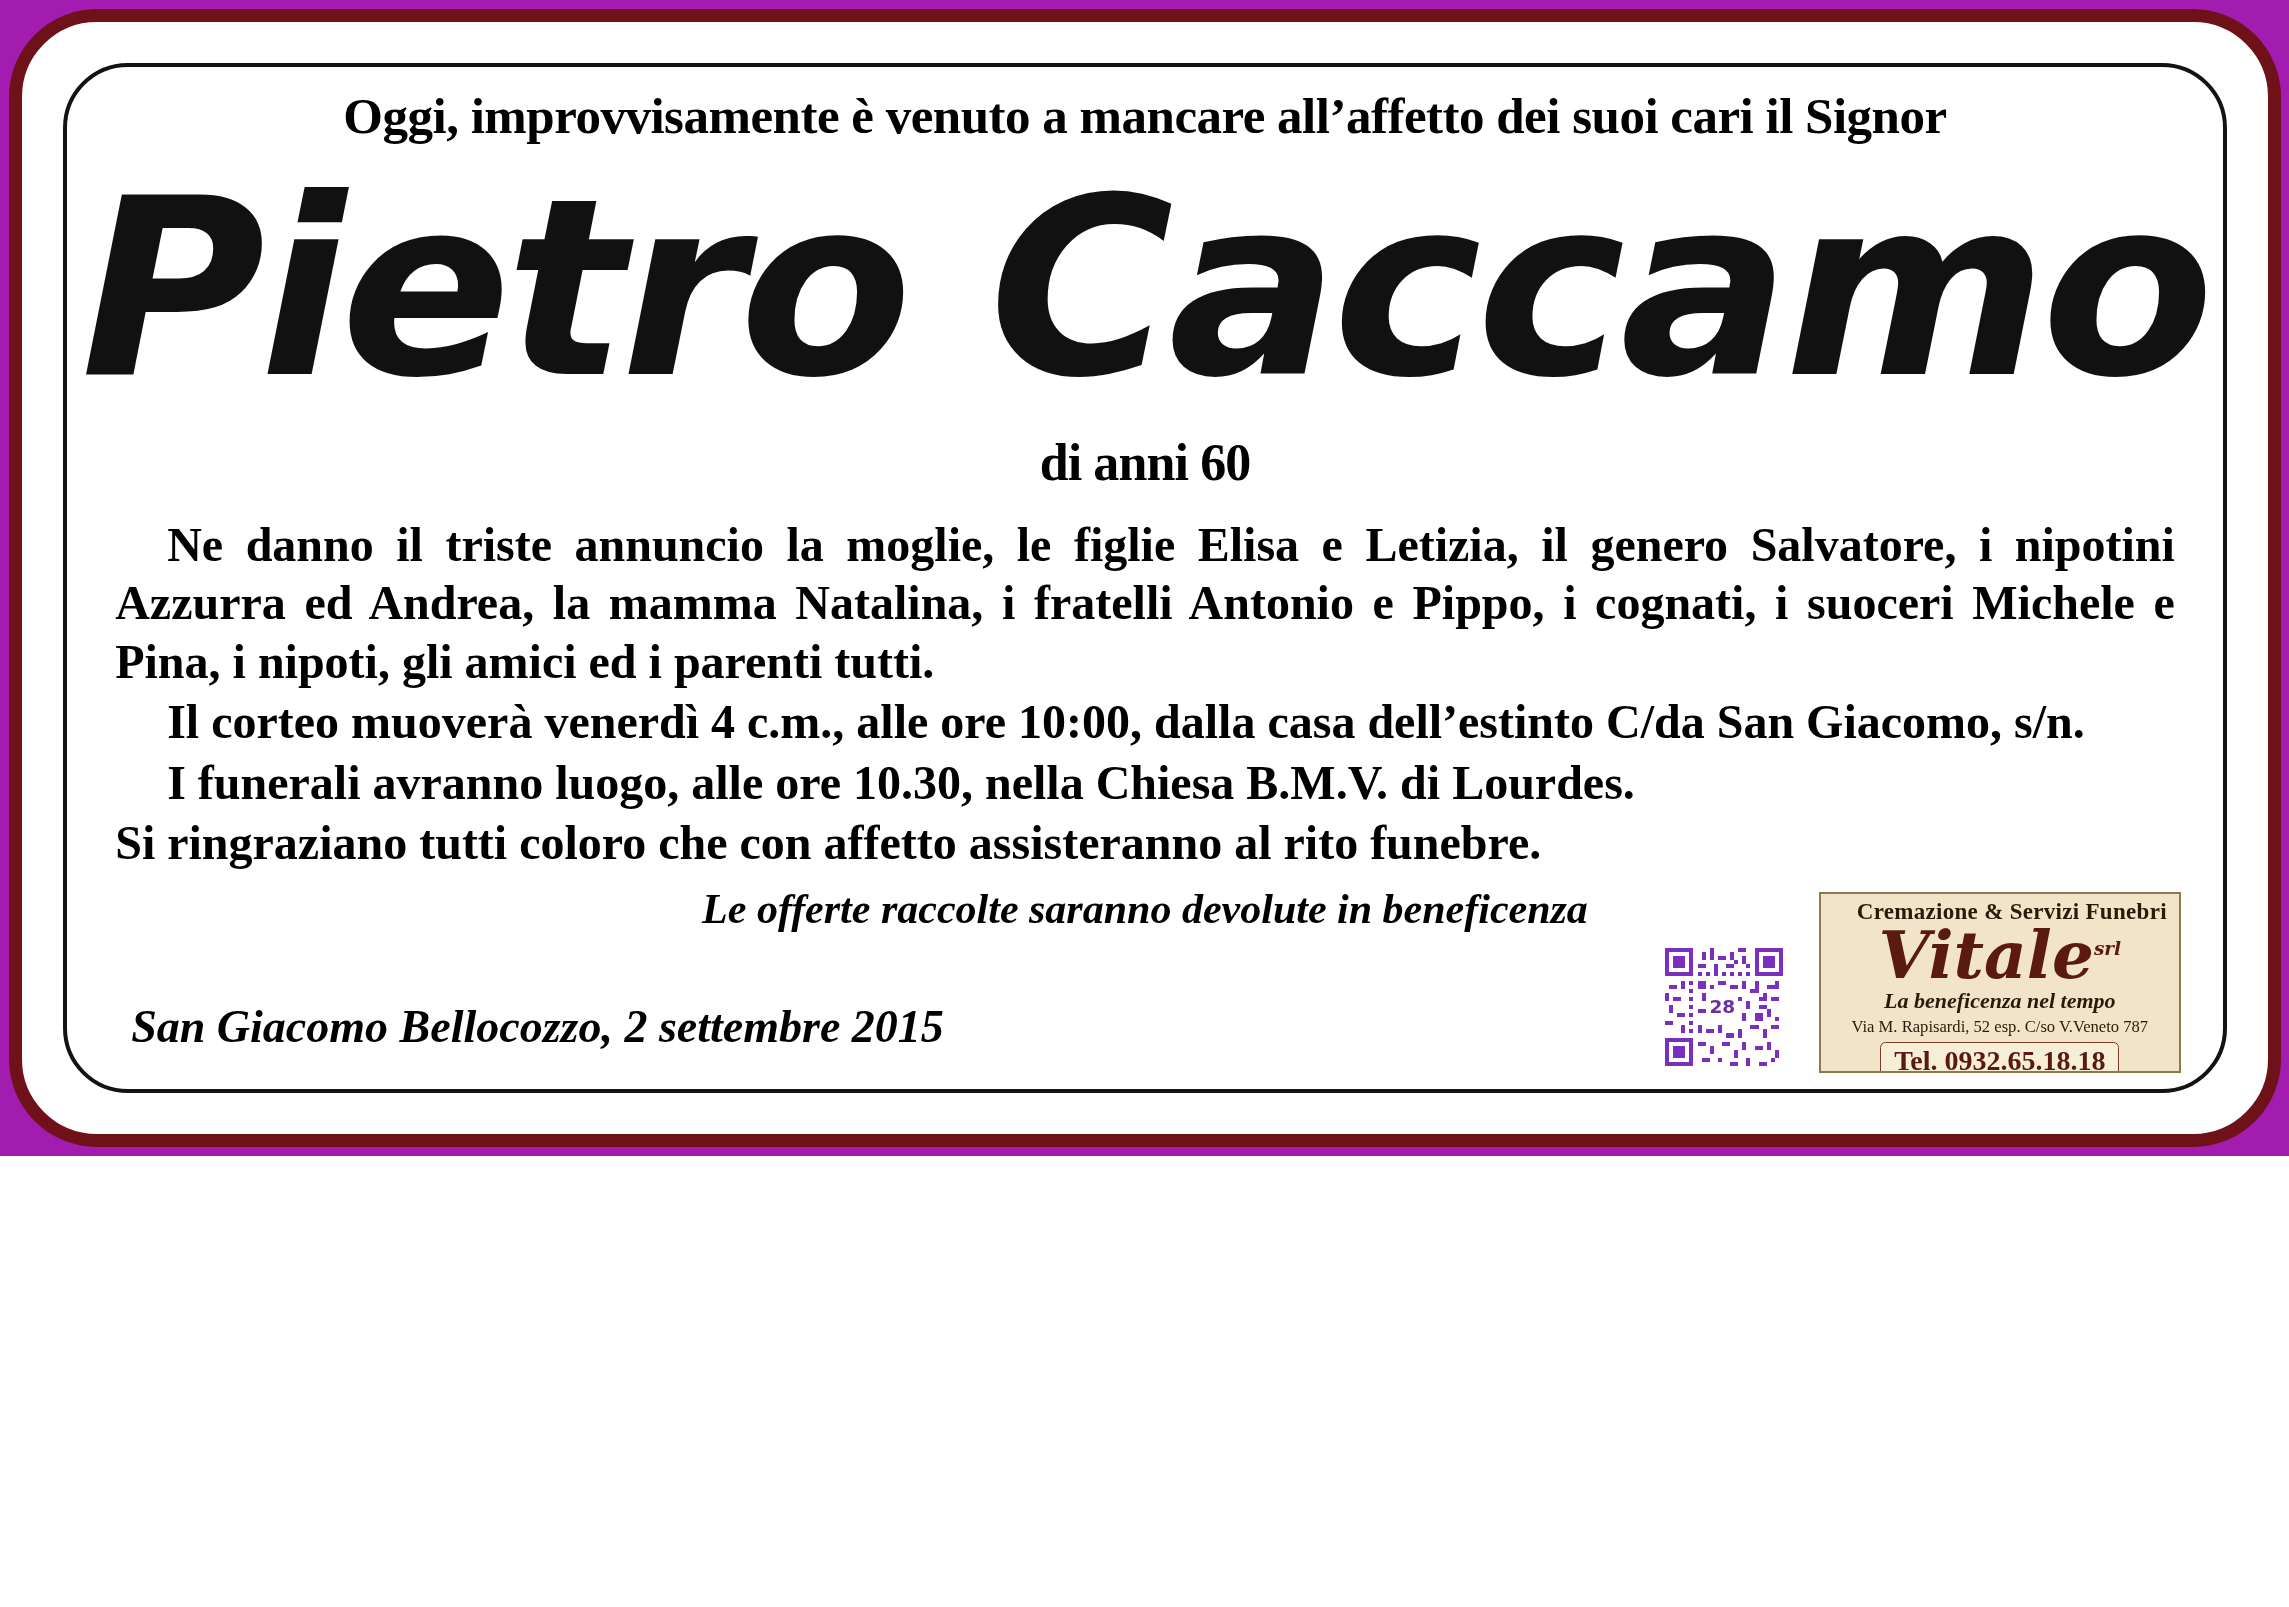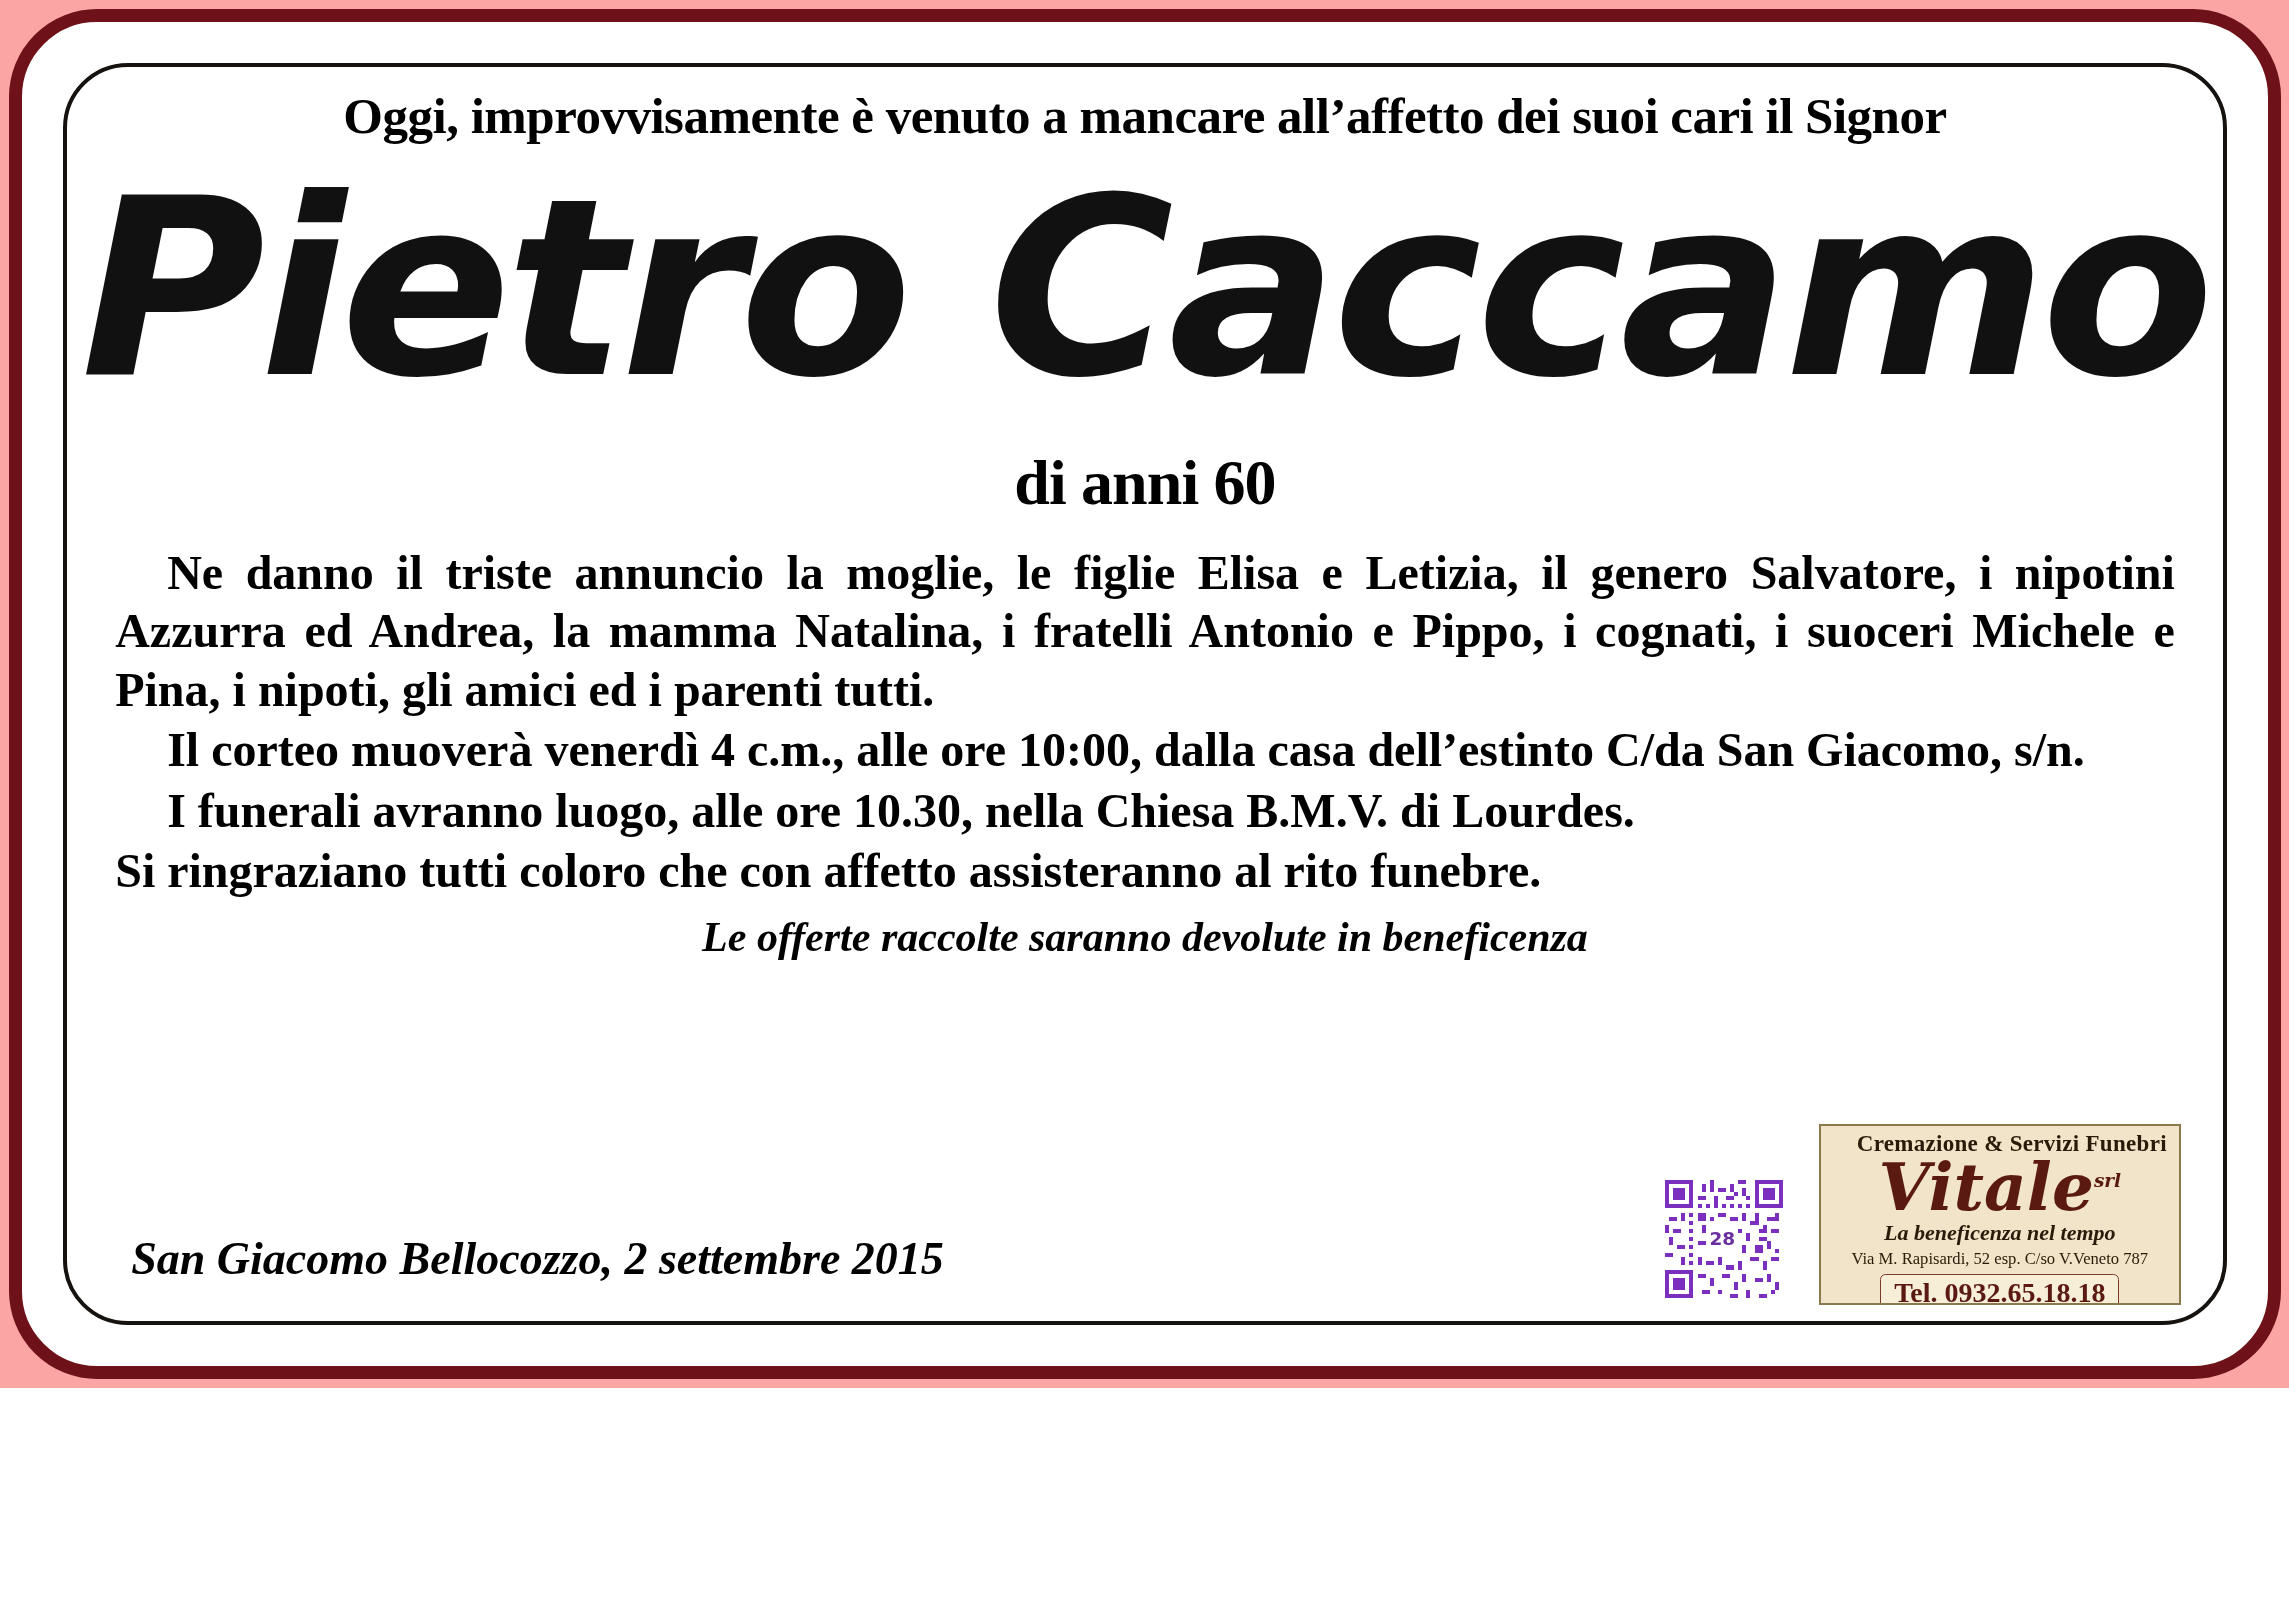--- a/index.html
+++ b/index.html
@@ -10,23 +10,23 @@
   body {
     width: 2290px;
     height: 1608px;
     font-family: "Liberation Serif", serif;
     overflow: hidden;
   }
 
   .poster {
     position: relative;
     width: 2290px;
-    height: 1388px;
+    height: 1156px;
     box-sizing: border-box;
-    background: #fca5a5;
+    background: #a21caf;
   }
 
   
   .border-outer {
     position: absolute;
     left: 9.2px;
     top: 9.2px;
     right: 9.2px;
     bottom: 9.2px;
     border: 13px solid #6e1118;
@@ -74,23 +74,23 @@
     color: #111111;
     margin-top: 20px;
     margin-bottom: 0;
     transform: scaleX(1.02);
     white-space: nowrap;
   }
 
   .age {
     text-align: center;
     font-weight: bold;
-    font-size: 64px;
-    color: #000000;
-    margin-top: 34px;
+    font-size: 52px;
+    color: #000000;
+    margin-top: 21px;
     letter-spacing: -0.9px;
   }
 
   .body-text {
     margin-top: 24px;
     font-size: 48px;
     line-height: 1.22;
     color: #000000;
     font-weight: bold;
     text-align: justify;

